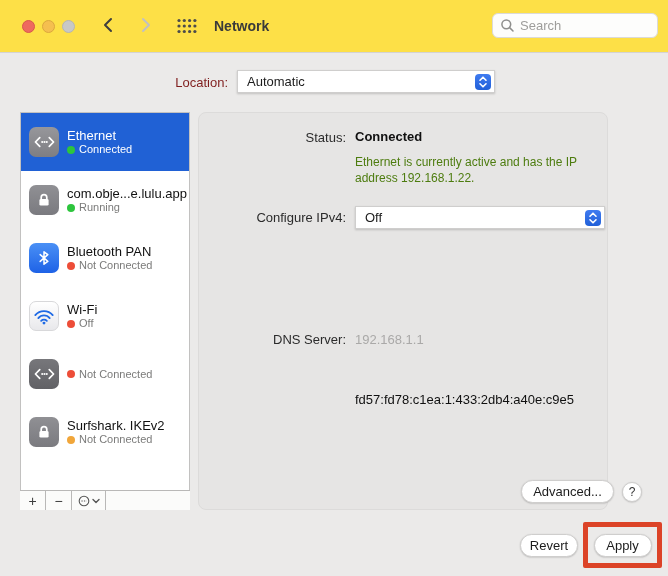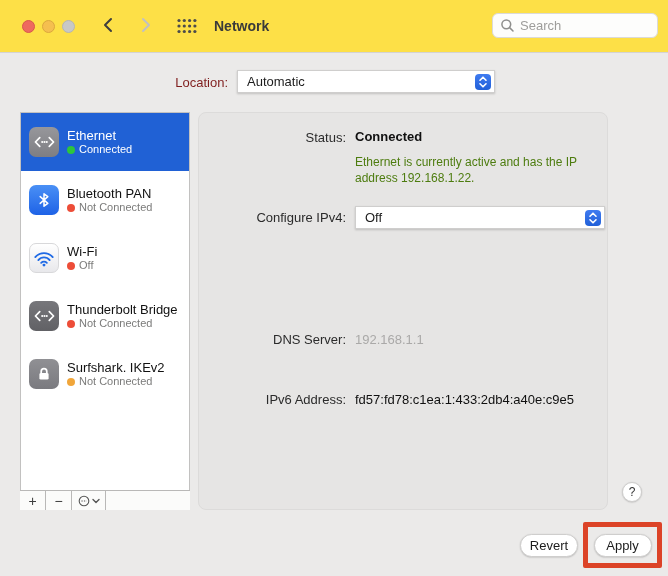--- a/index.html
+++ b/index.html
@@ -169,20 +169,35 @@
       </span>
       <div class="svc-text">
         <div class="svc-name">Ethernet</div>
         <div class="svc-status">
             <span class="dot green"></span>
             <span>Connected</span>
           </div>
       </div>
     </div>
 
+    <div class="side-item">
+      <span class="svc-icon lock">
+        <svg width="16" height="16" viewBox="0 0 16 16">
+            <path d="M5.2 7 V5.4 a2.8 2.8 0 0 1 5.6 0 V7" fill="none" stroke="#fff" stroke-width="1.7"></path>
+            <rect x="3.4" y="7" width="9.2" height="6.6" rx="1.4" fill="#fff"></rect>
+          </svg>
+      </span>
+      <div class="svc-text">
+        <div class="svc-name">com.obje...e.lulu.app</div>
+        <div class="svc-status">
+            <span class="dot green"></span>
+            <span>Running</span>
+          </div>
+      </div>
+    </div>
 
     <div class="side-item">
       <span class="svc-icon bt">
         <svg width="16" height="16" viewBox="0 0 16 16">
             <path d="M4.2 4.6 L11.8 11.4 L8 14.2 L8 1.8 L11.8 4.6 L4.2 11.4" fill="none" stroke="#fff" stroke-width="1.5" stroke-linecap="round" stroke-linejoin="round"></path>
           </svg>
       </span>
       <div class="svc-text">
         <div class="svc-name">Bluetooth PAN</div>
         <div class="svc-status">
@@ -214,21 +229,20 @@
       <span class="svc-icon tb">
         <svg width="21" height="12" viewBox="0 0 22 12">
             <polyline points="6,1.5 1.5,6 6,10.5" fill="none" stroke="#fff" stroke-width="1.8" stroke-linecap="round" stroke-linejoin="round"></polyline>
             <polyline points="16,1.5 20.5,6 16,10.5" fill="none" stroke="#fff" stroke-width="1.8" stroke-linecap="round" stroke-linejoin="round"></polyline>
             <circle cx="8.6" cy="6" r="1.1" fill="#fff"></circle>
             <circle cx="11" cy="6" r="1.1" fill="#fff"></circle>
             <circle cx="13.4" cy="6" r="1.1" fill="#fff"></circle>
           </svg>
       </span>
       <div class="svc-text">
-        <div class="svc-name">Thunderbolt Bridge</div>
         <div class="svc-status">
             <span class="dot red"></span>
             <span>Not Connected</span>
           </div>
       </div>
     </div>
 
     <div class="side-item">
       <span class="svc-icon lock">
         <svg width="16" height="16" viewBox="0 0 16 16">
@@ -275,23 +289,23 @@
             <polyline points="2,8.8 5,11.8 8,8.8" fill="none" stroke="#fff" stroke-width="1.6" stroke-linecap="round" stroke-linejoin="round"></polyline>
           </svg>
       </span>
     </div>
 
     <div class="mlabel" style="top:219px">DNS Server:</div>
     <div class="mvalue dns-value" style="top:219px">192.168.1.1</div>
 
     <div class="mvalue" style="top:249px"></div>
 
-    <div class="mlabel" style="top:279px">IPv6 Address:</div>
     <div class="mvalue" style="top:279px">fd57:fd78:c1ea:1:433:2db4:a40e:c9e5</div>
 
+    <button class="advanced-btn">Advanced...</button>
     <button class="help-btn">?</button>
   </div>
 
   <button class="pill-btn revert-btn">Revert</button>
   <div class="apply-annotation">
     <button class="pill-btn apply-btn">Apply</button>
   </div>
 
 </div>
 

